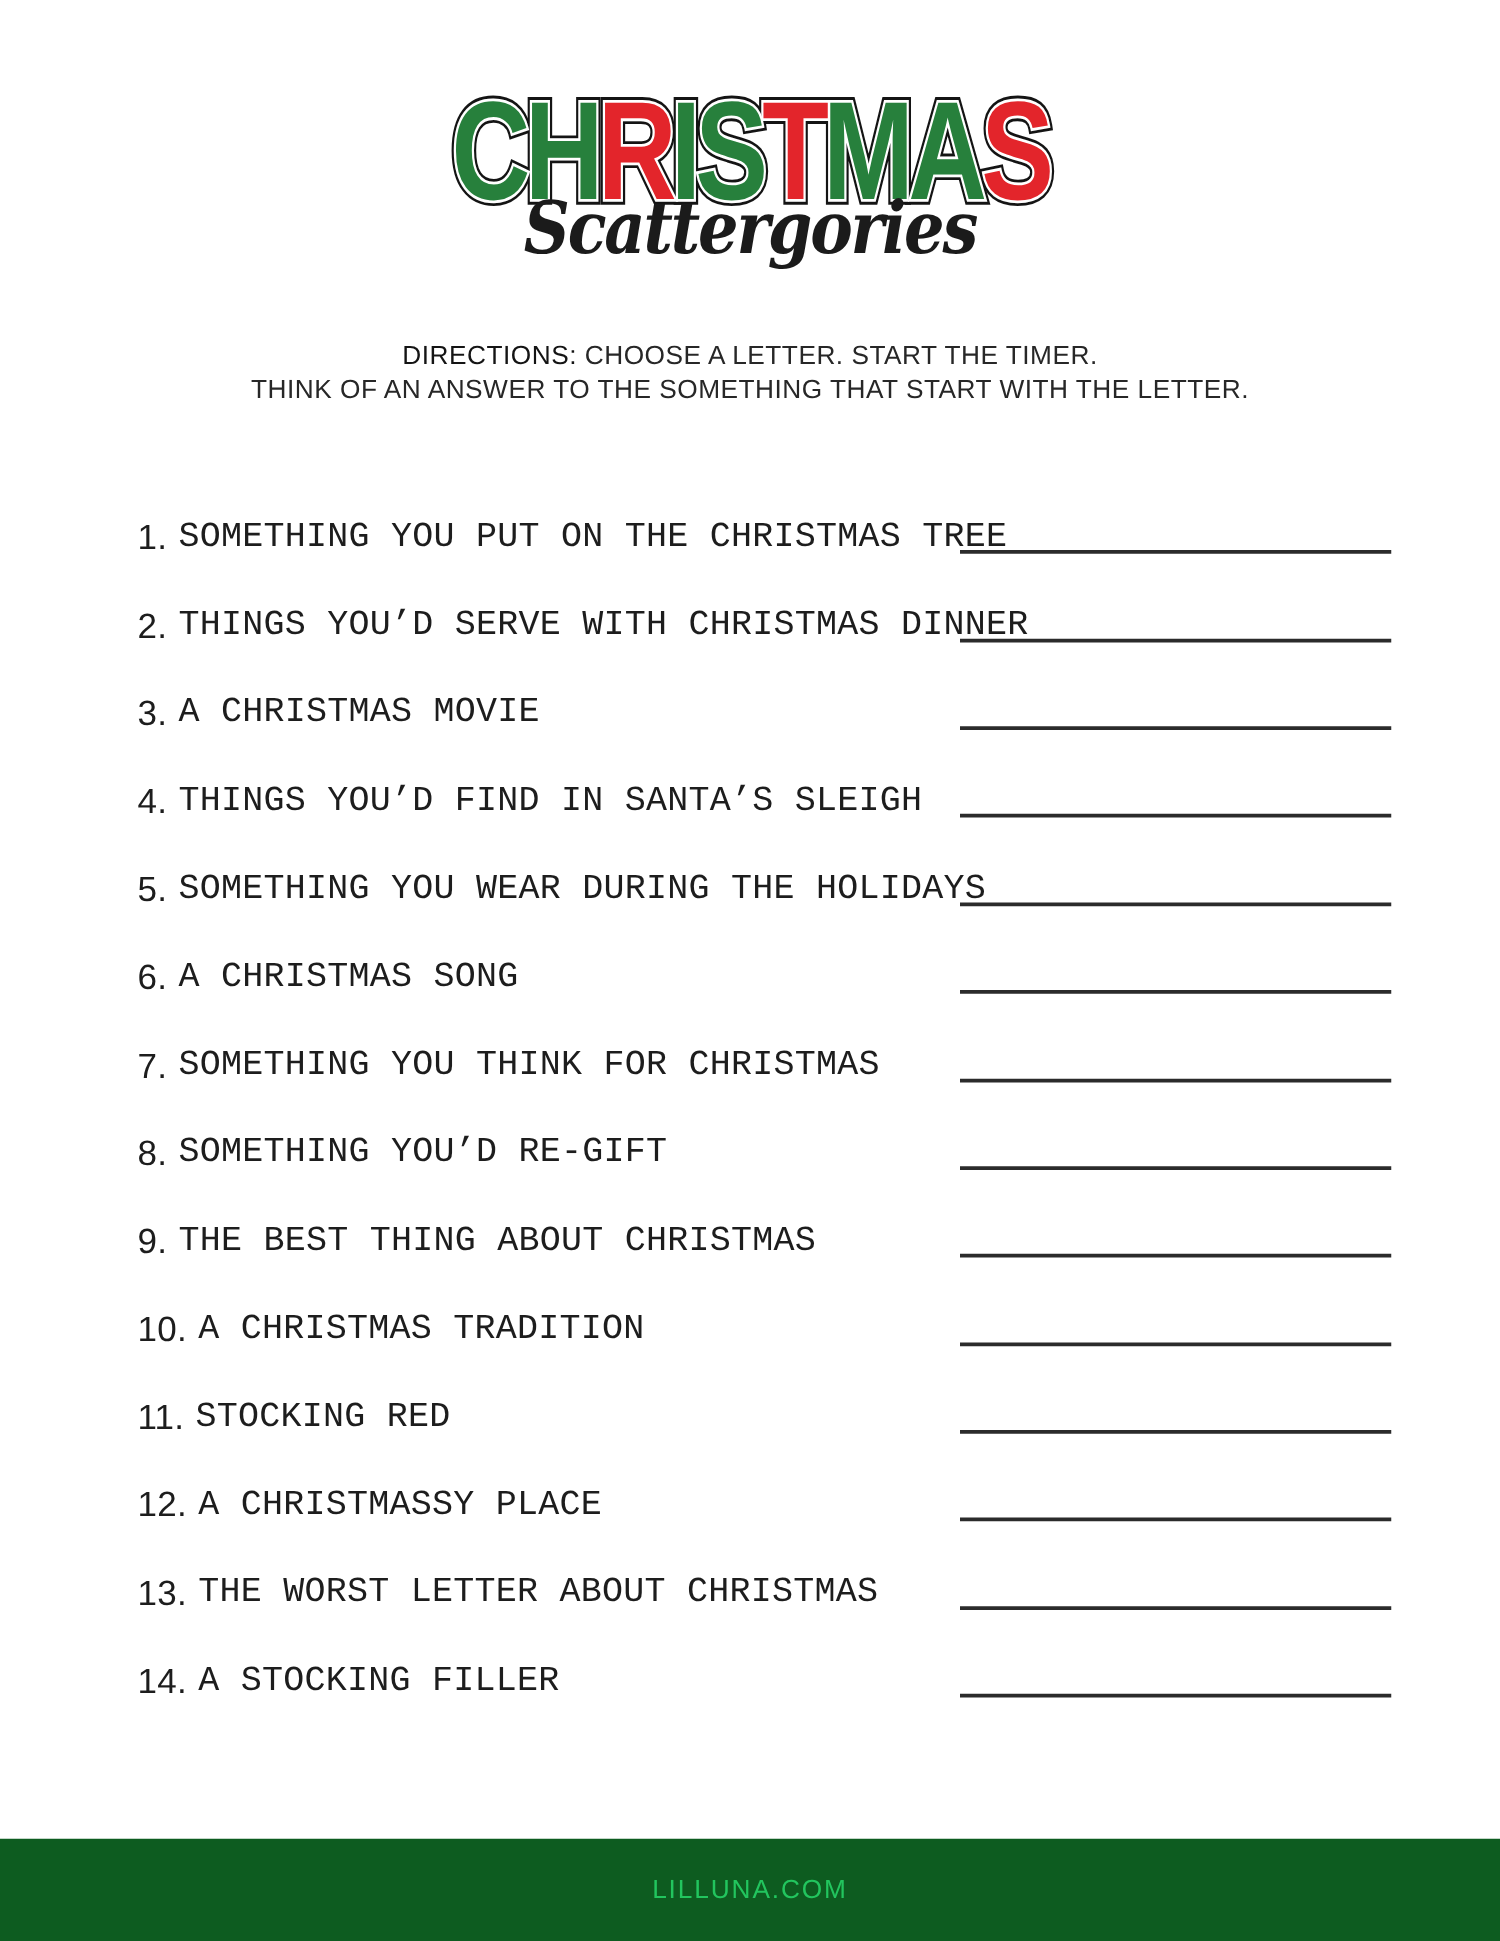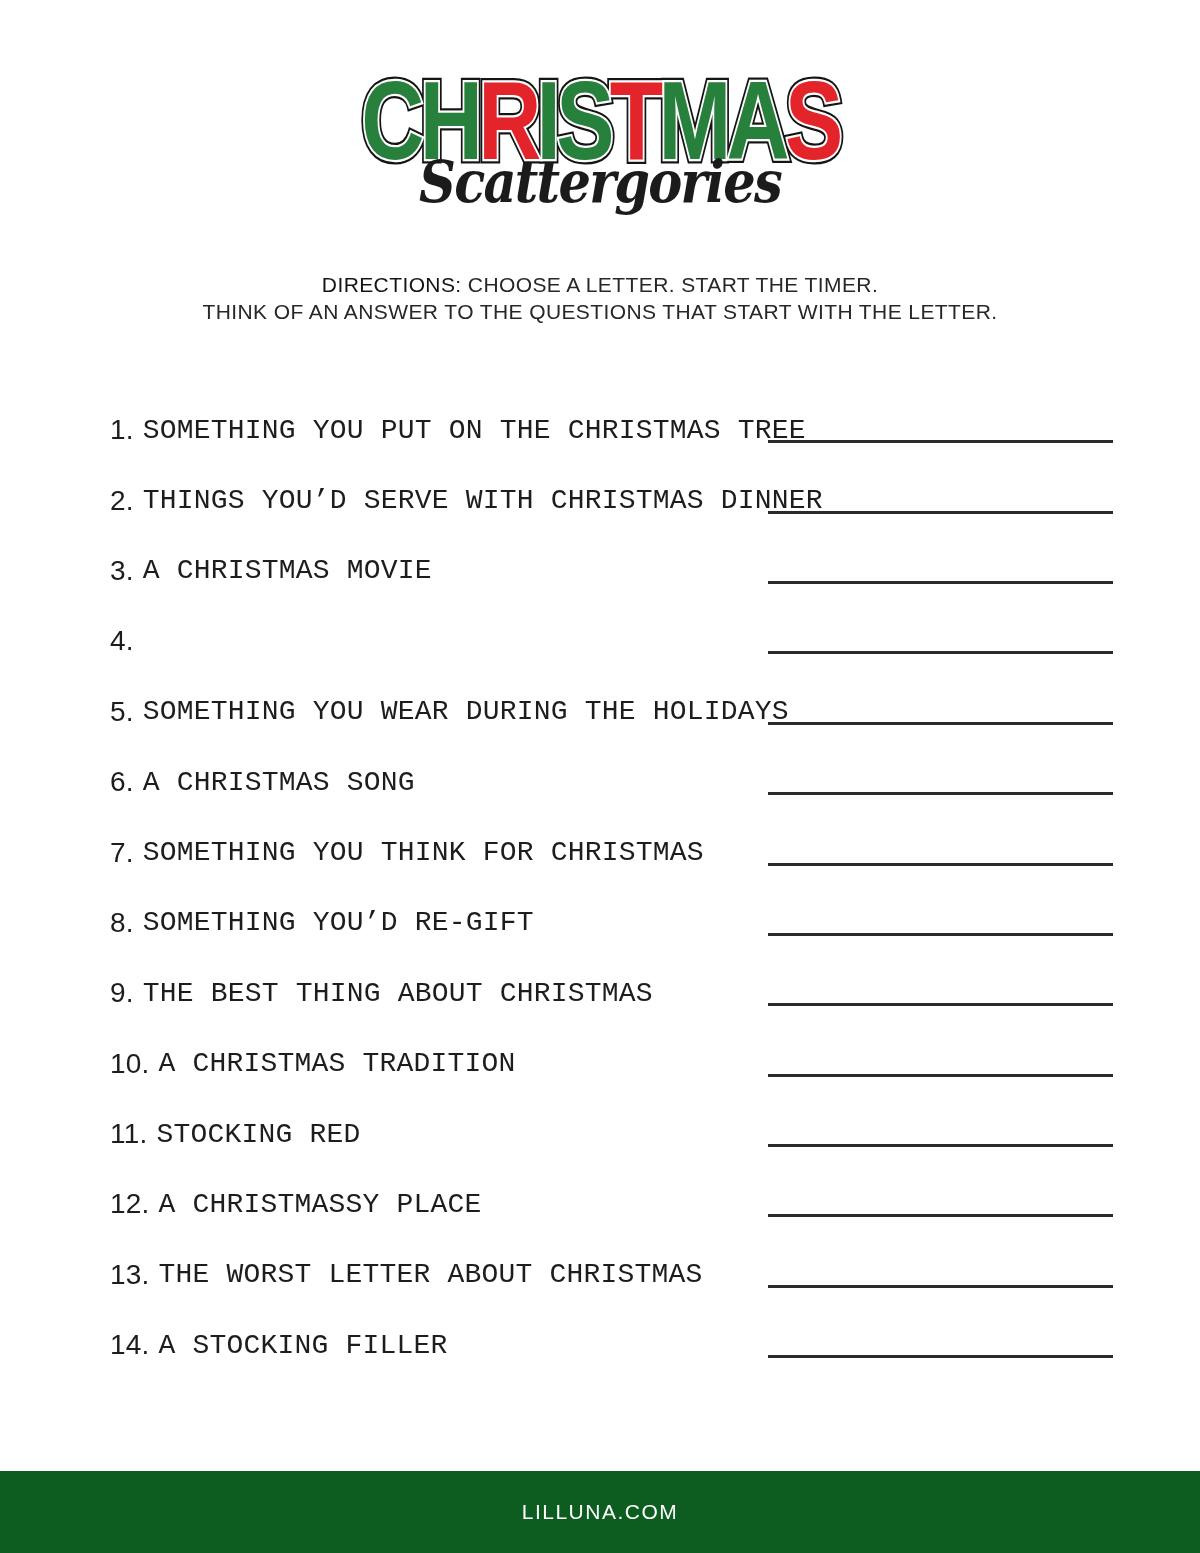--- a/index.html
+++ b/index.html
@@ -122,21 +122,21 @@
     left: 0;
     right: 0;
     bottom: 0;
     height: 82px;
     background: #0d5c20;
     display: flex;
     align-items: center;
     justify-content: center;
   }
   .footer-text {
-    color: #ffffff;
+    color: #22c55e;
     font-size: 21px;
     letter-spacing: 1.5px;
   }
 </style>
 </head>
 <body>
 
 <div class="page">
 
   <div class="title-wrap">
@@ -144,21 +144,21 @@
       <div class="title-layer outline-black" aria-hidden="true"><span>C</span><span>H</span><span>R</span><span>I</span><span>S</span><span>T</span><span>M</span><span>A</span><span>S</span></div>
       <div class="title-layer outline-white" aria-hidden="true"><span>C</span><span>H</span><span>R</span><span>I</span><span>S</span><span>T</span><span>M</span><span>A</span><span>S</span></div>
       <div class="title-layer fill"><span style="color: rgb(39, 128, 60);">C</span><span style="color: rgb(39, 128, 60);">H</span><span style="color: rgb(227, 37, 43);">R</span><span style="color: rgb(39, 128, 60);">I</span><span style="color: rgb(39, 128, 60);">S</span><span style="color: rgb(227, 37, 43);">T</span><span style="color: rgb(39, 128, 60);">M</span><span style="color: rgb(39, 128, 60);">A</span><span style="color: rgb(227, 37, 43);">S</span></div>
     </div>
   </div>
 
   <div class="subtitle">Scattergories</div>
 
   <div class="directions">
     <div><span class="dir-label">DIRECTIONS:</span><span> CHOOSE A LETTER. START THE TIMER.</span></div>
-    <div>THINK OF AN ANSWER TO THE QUESTIONS THAT START WITH THE LETTER.</div>
+    <div>THINK OF AN ANSWER TO THE SOMETHING THAT START WITH THE LETTER.</div>
   </div>
 
   <div class="questions">
     <div class="q-row">
       <span class="q-num">1.</span>
       <span class="q-text">SOMETHING YOU PUT ON THE CHRISTMAS TREE</span>
       <span class="answer-line"></span>
     </div>
 
     <div class="q-row">
@@ -168,20 +168,21 @@
     </div>
 
     <div class="q-row">
       <span class="q-num">3.</span>
       <span class="q-text">A CHRISTMAS MOVIE</span>
       <span class="answer-line"></span>
     </div>
 
     <div class="q-row">
       <span class="q-num">4.</span>
+      <span class="q-text">THINGS YOU’D FIND IN SANTA’S SLEIGH</span>
       <span class="answer-line"></span>
     </div>
 
     <div class="q-row">
       <span class="q-num">5.</span>
       <span class="q-text">SOMETHING YOU WEAR DURING THE HOLIDAYS</span>
       <span class="answer-line"></span>
     </div>
 
     <div class="q-row">

